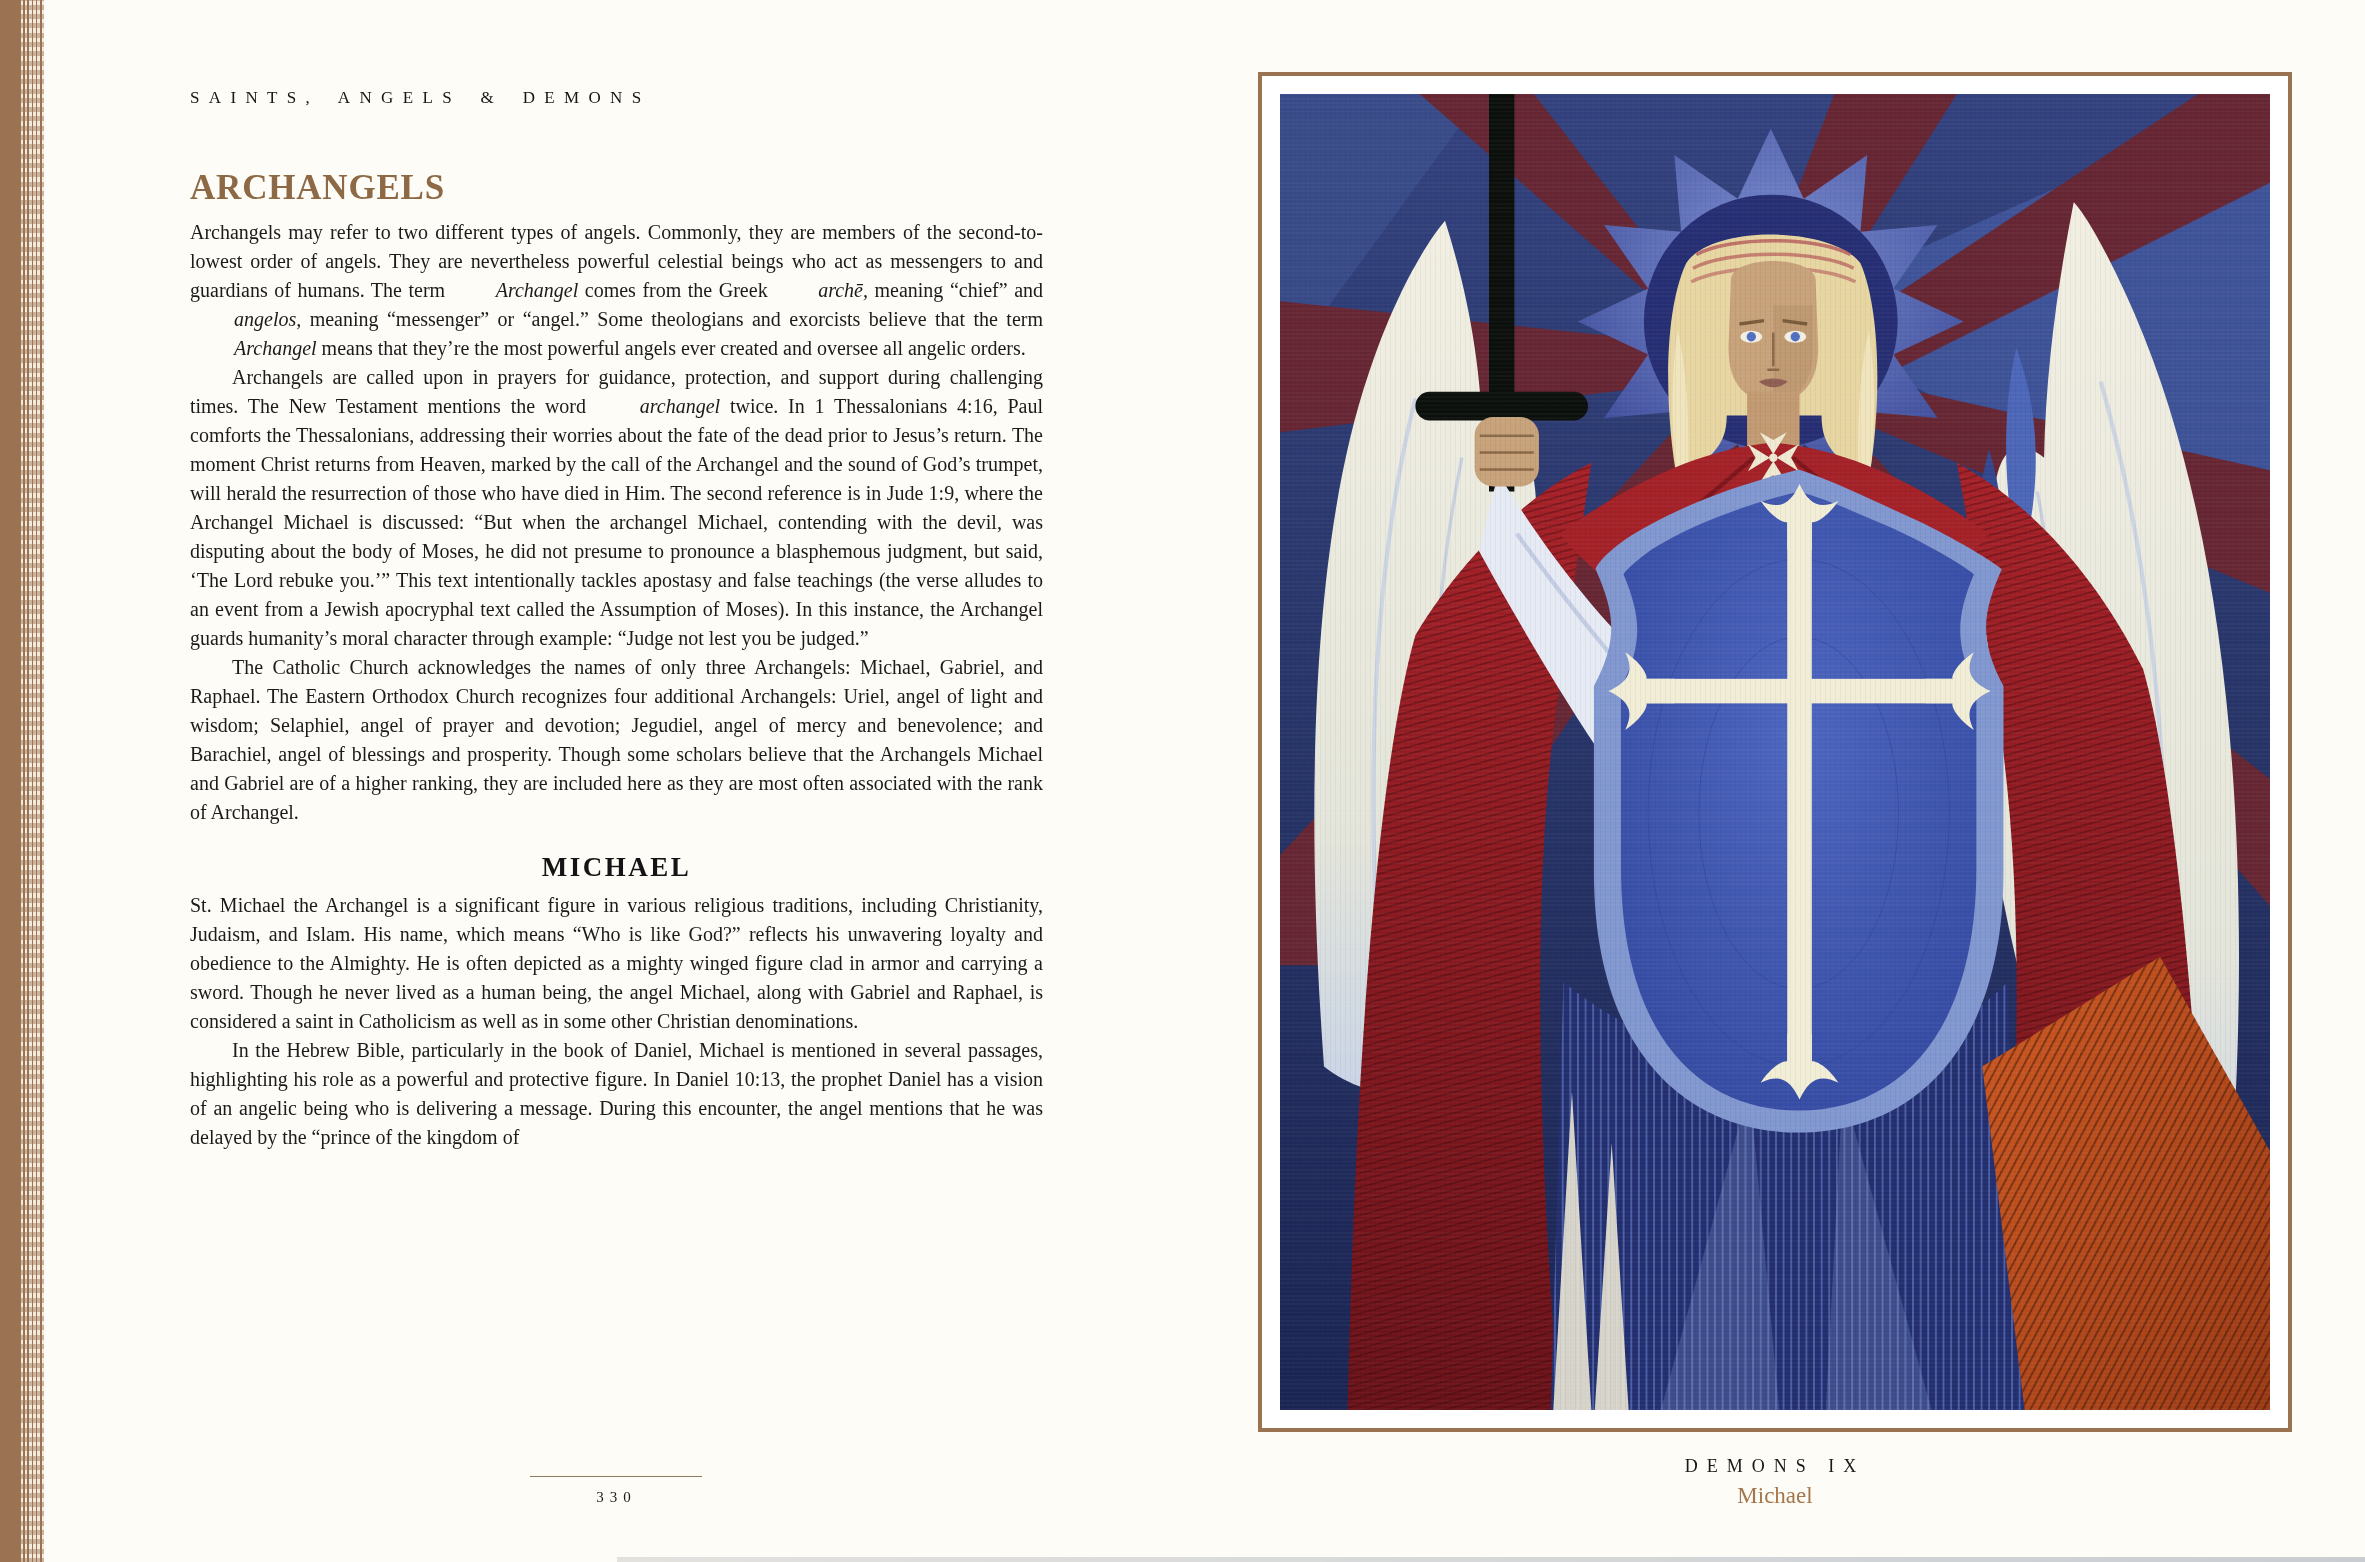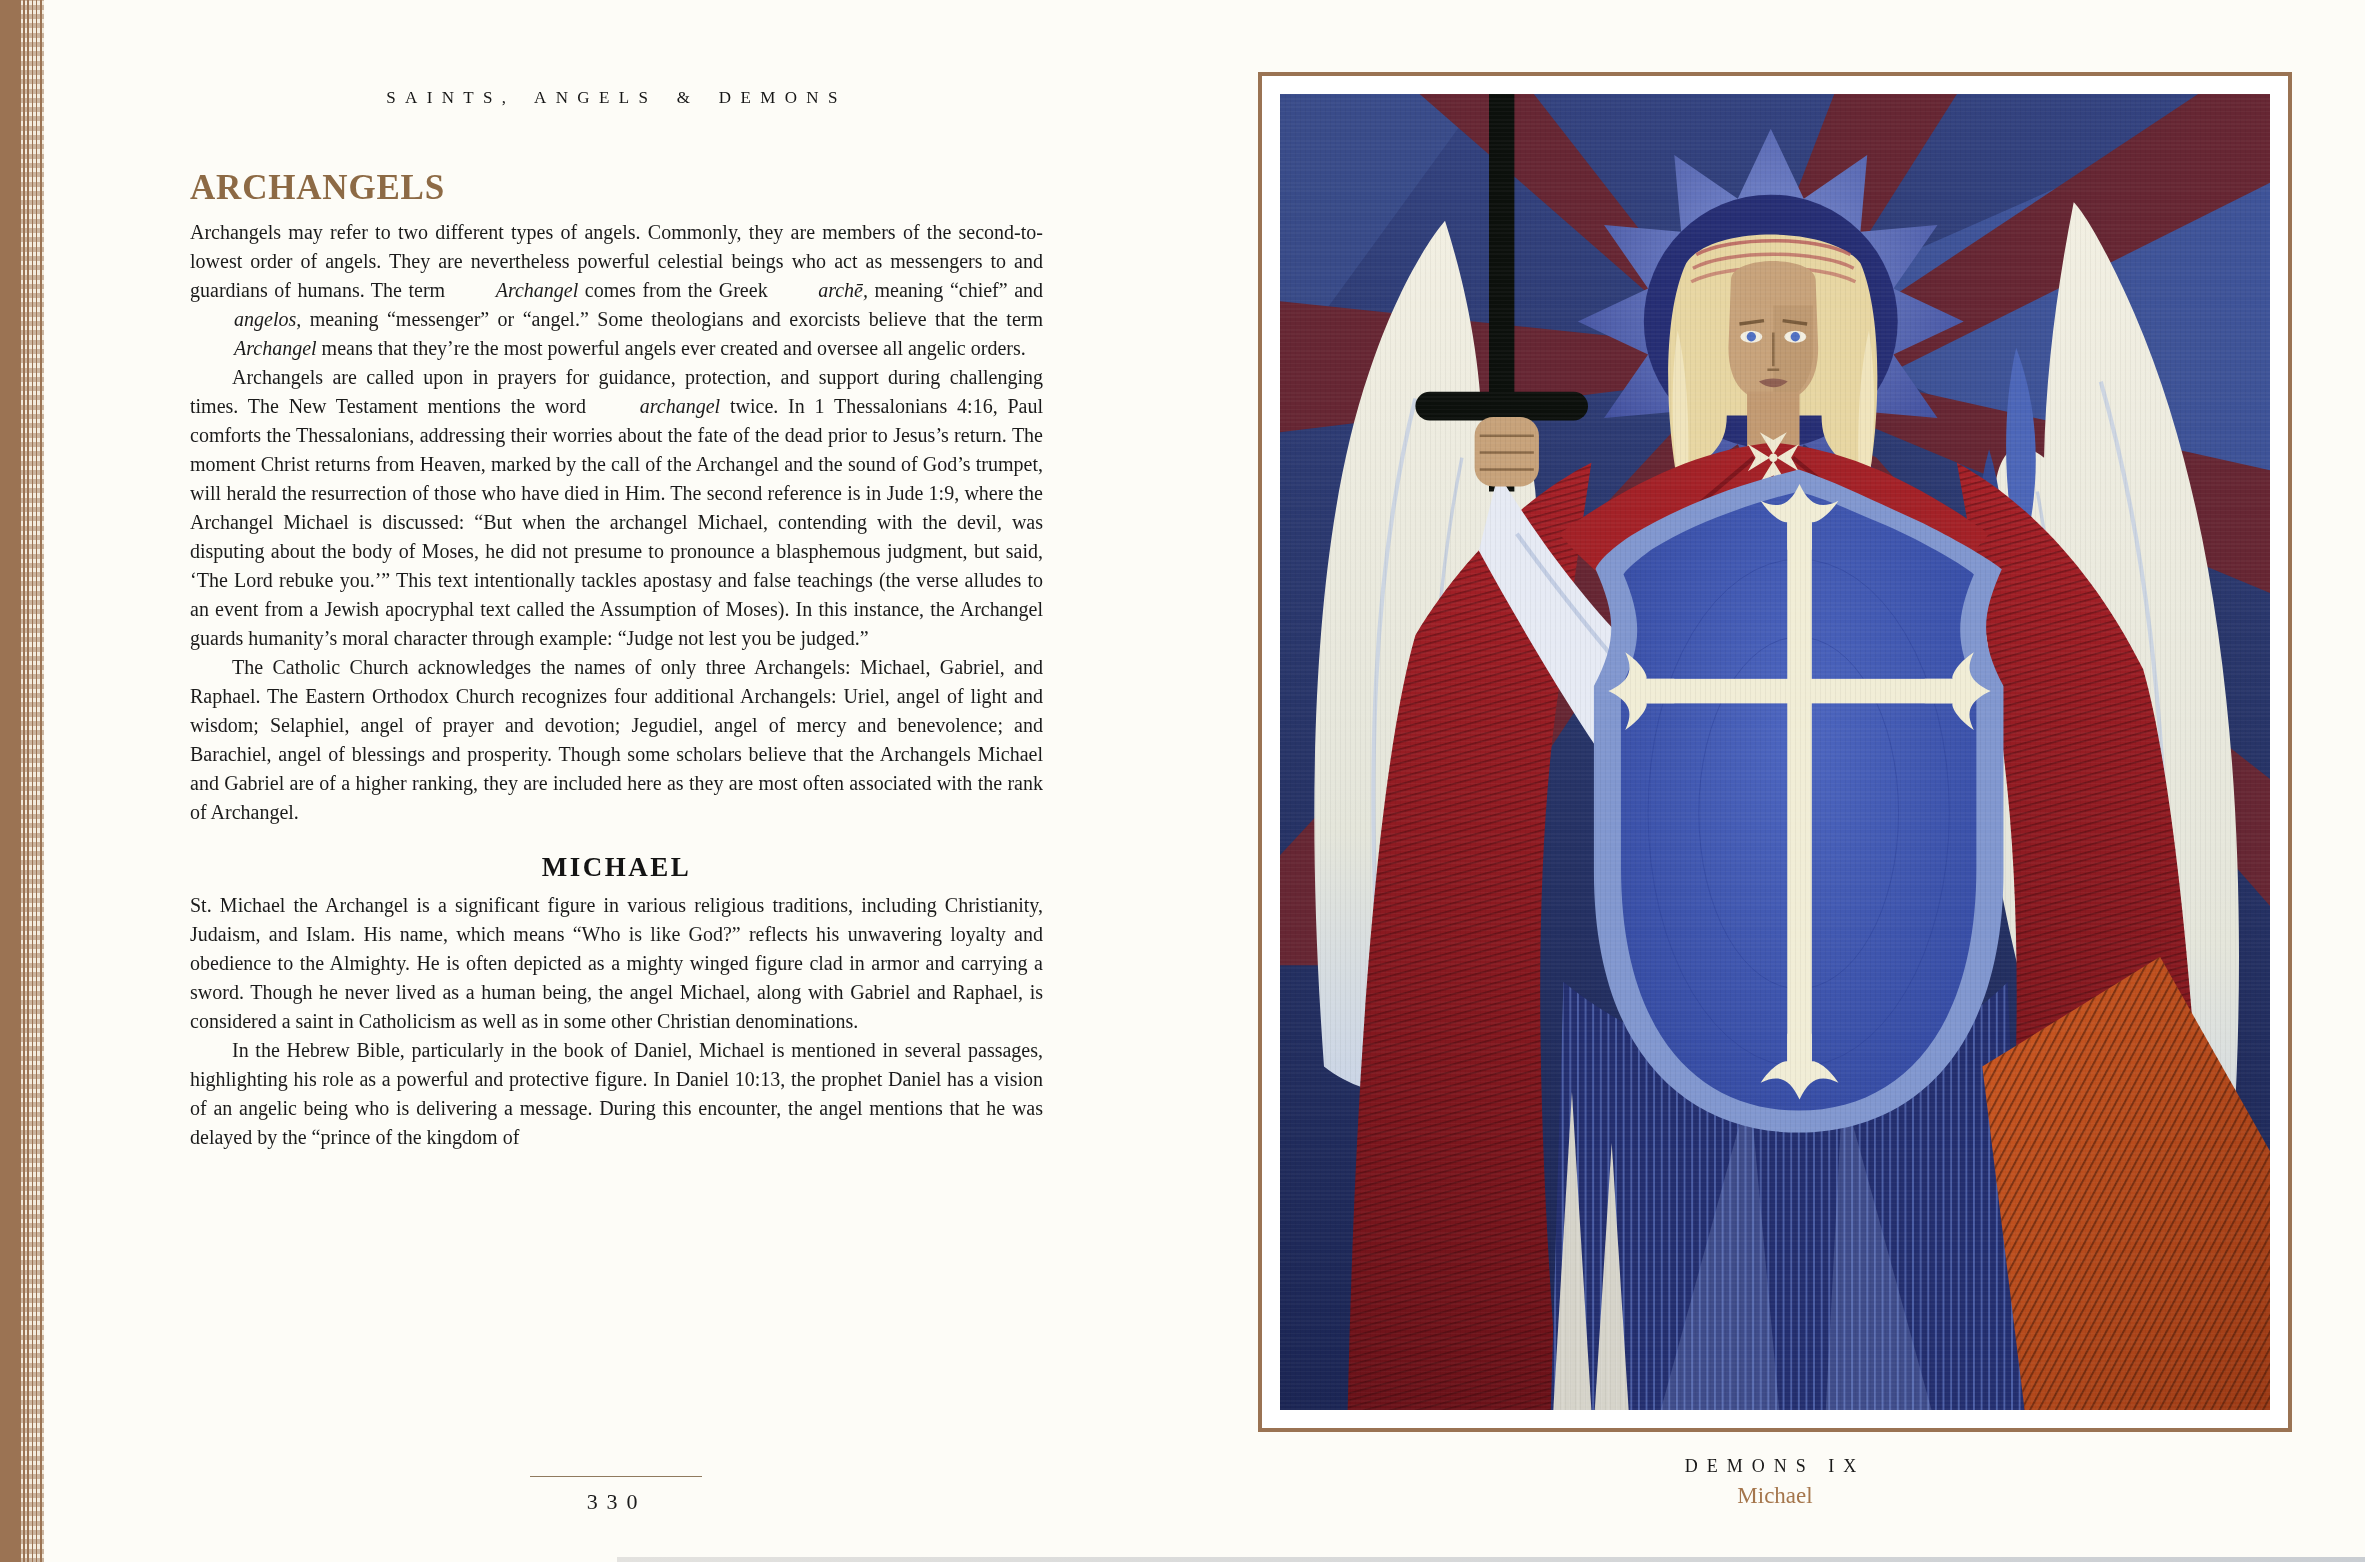--- a/index.html
+++ b/index.html
@@ -16,21 +16,21 @@
   .spine-solid{position:absolute;left:0;top:0;width:18.6px;height:100%;background:#9b7353;}
   .spine-stripes{
     position:absolute;left:18.6px;top:0;width:25px;height:100%;
     background-image:
       repeating-linear-gradient(0deg, rgba(155,115,83,.45) 0 5px, rgba(244,237,226,0) 5px 9.3px),
       repeating-linear-gradient(90deg, #9b7353 0 1.7px, #f2eadc 1.7px 4.2px);
   }
   
   .running-head{
     position:absolute;left:190px;top:88px;width:853px;
-    text-align:center;font-size:17px;letter-spacing:.55em;word-spacing:.35em;
+    text-align:left;font-size:17px;letter-spacing:.55em;word-spacing:.35em;
     color:#161616;
   }
   .text-flow{position:absolute;left:190px;top:169px;width:853px;}
   h1.section-heading{
     margin:0 0 12px 0;font-size:35px;line-height:37px;font-weight:bold;
     letter-spacing:0.8px;color:#8d6a45;
   }
   .body-text p{
     margin:0;font-size:20px;line-height:29px;text-align:justify;
   }
@@ -39,21 +39,21 @@
   h2.sub-heading{
     margin:25px 0 8.4px 0;text-align:center;font-size:27px;font-weight:bold;
     letter-spacing:2.5px;color:#141414;
   }
   .footer-rule{
     position:absolute;left:530px;top:1476px;width:172px;height:0;
     border-top:1.7px solid #8f7a5f;
   }
   .page-number{
     position:absolute;left:190px;top:1489px;width:853px;text-align:center;
-    font-size:22px;letter-spacing:.4em;color:#1b1b1b;
+    font-size:15px;letter-spacing:.4em;color:#1b1b1b;
   }
   
   figure.plate{
     position:absolute;left:1258px;top:72px;margin:0;
     width:1034px;height:1360px;box-sizing:border-box;
     border:4.2px solid #9a7353;background:#ffffff;padding:18px;
   }
   .artwork{position:relative;width:100%;height:100%;background:#27346b;overflow:hidden;}
   .artwork svg{display:block;width:100%;height:100%;}
   .artwork::after{

